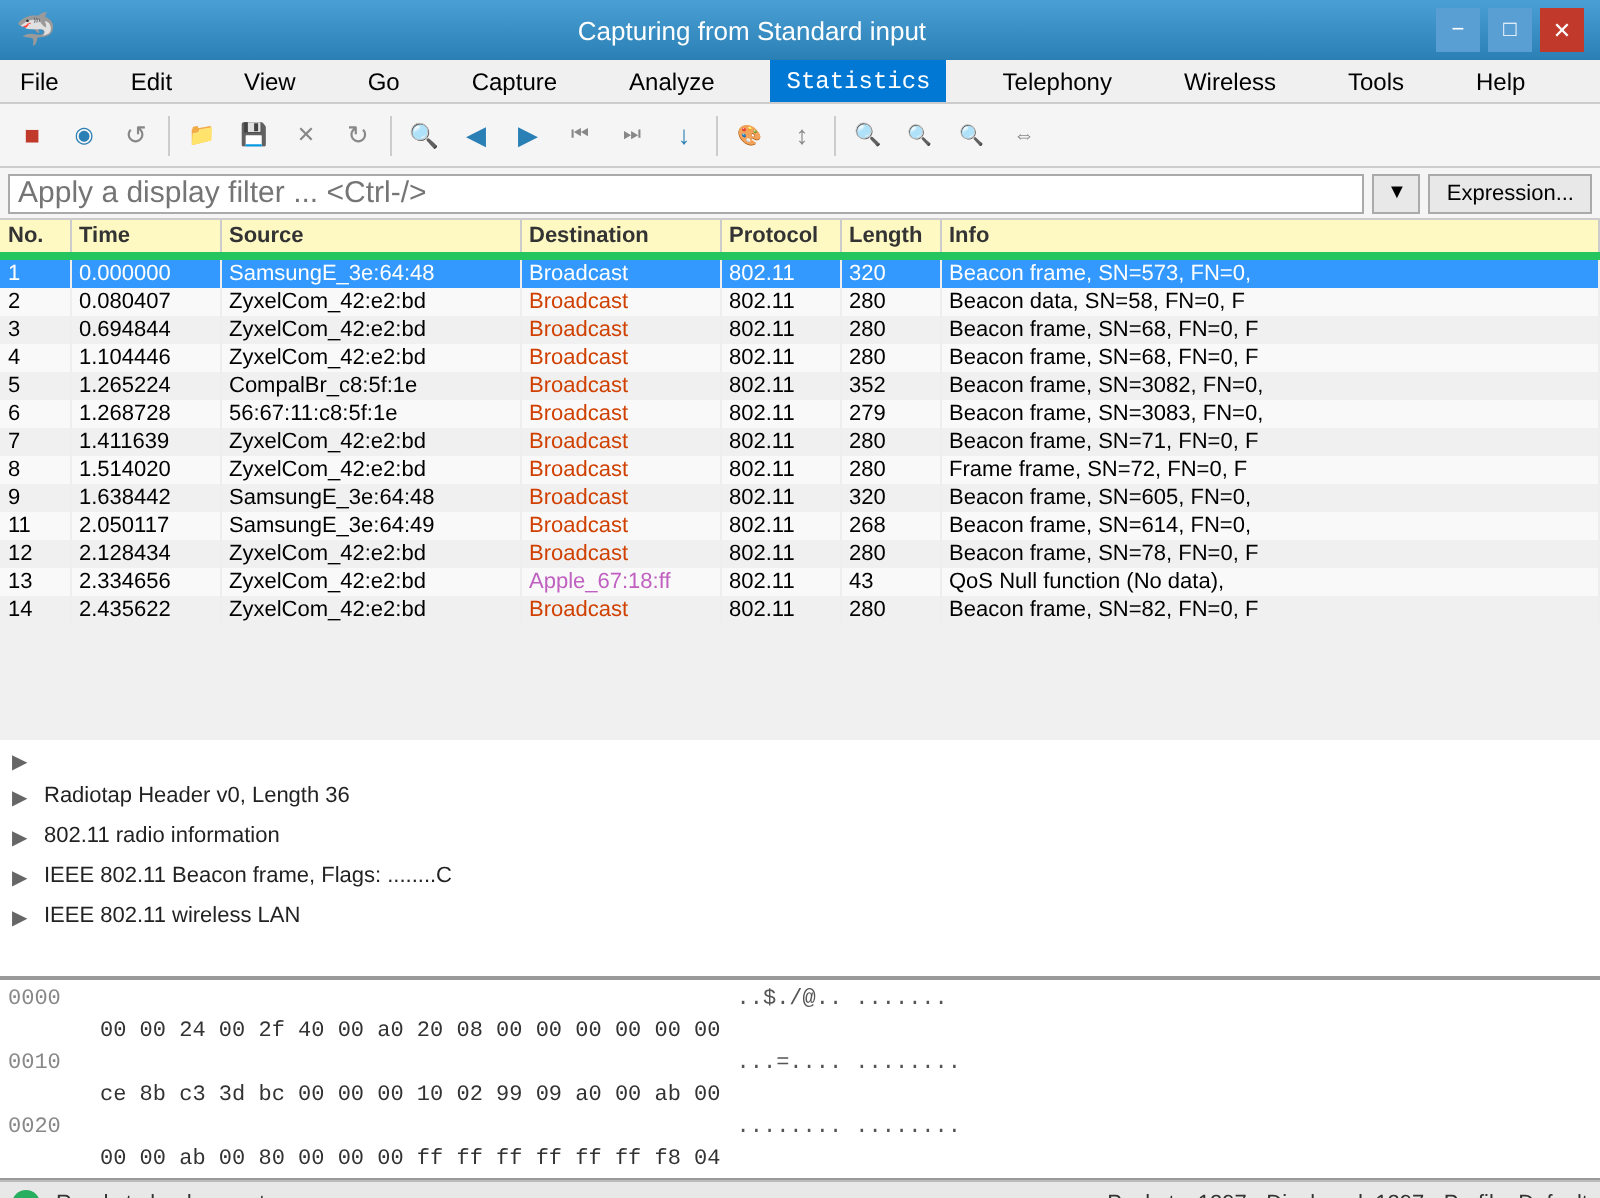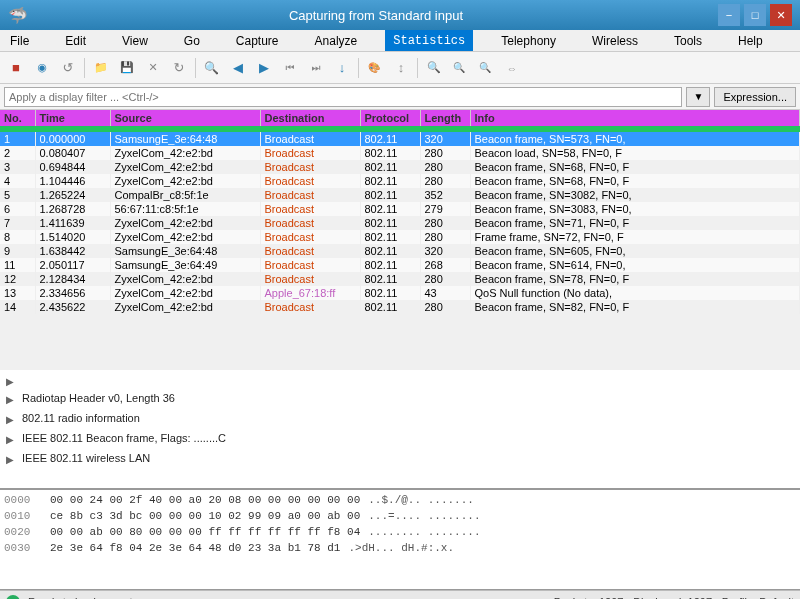--- a/index.html
+++ b/index.html
@@ -81,21 +81,21 @@
       display: flex;
       align-items: center;
       padding: 0 4px;
       gap: 4px;
     }
     #filter-input {
       flex: 1;
       height: 20px;
       border: 1px solid #aaa;
       padding: 0 4px;
-      font-size: 11px;
+      font-size: 15px;
       color: #999;
       background: white;
     }
     #filter-dropdown {
       width: 24px; height: 20px;
       border: 1px solid #aaa;
       background: #e8e8e8;
       cursor: pointer;
       display: flex; align-items: center; justify-content: center;
       font-size: 10px;
@@ -108,22 +108,22 @@
       font-size: 11px;
       height: 20px;
     }
     #packet-table {
       width: 100%;
       border-collapse: collapse;
       font-size: 11px;
       table-layout: fixed;
     }
     #packet-table thead tr {
-      background: #d946ef;
-      border-bottom: 6px solid #22c55e;
+      background: #fef9c3;
+      border-bottom: 4px solid #22c55e;
     }
     #packet-table thead th {
       text-align: left;
       padding: 2px 4px;
       border-right: 1px solid #ccc;
       font-weight: bold;
       font-size: 11px;
       color: #333;
       cursor: pointer;
       white-space: nowrap;
@@ -195,21 +195,21 @@
       font-family: 'Courier New', monospace;
       font-size: 11px;
       border-bottom: 1px solid #999;
     }
     .hex-row {
       display: flex;
       gap: 8px;
       line-height: 16px;
     }
     .hex-offset { color: #888; min-width: 38px; }
-    .hex-bytes { color: #333; min-width: 260px; }
+    .hex-bytes { color: #333; min-width: 260px; margin-top: 16px; }
     .hex-ascii { color: #555; }
 
     
     #status-bar {
       background: #e8e8e8;
       border-top: 1px solid #bbb;
       height: 22px;
       display: flex;
       align-items: center;
       padding: 0 6px;
@@ -320,21 +320,21 @@
       <td class="col-len">320</td>
       <td class="col-info">Beacon frame, SN=573, FN=0,</td>
     </tr>
         <tr>
       <td class="col-no">2</td>
       <td class="col-time">0.080407</td>
       <td class="col-src">ZyxelCom_42:e2:bd</td>
       <td class="col-dst" style="">Broadcast</td>
       <td class="col-proto">802.11</td>
       <td class="col-len">280</td>
-      <td class="col-info">Beacon load, SN=58, FN=0, F</td>
+      <td class="col-info">Beacon data, SN=58, FN=0, F</td>
     </tr>
         <tr>
       <td class="col-no">3</td>
       <td class="col-time">0.694844</td>
       <td class="col-src">ZyxelCom_42:e2:bd</td>
       <td class="col-dst" style="">Broadcast</td>
       <td class="col-proto">802.11</td>
       <td class="col-len">280</td>
       <td class="col-info">Beacon frame, SN=68, FN=0, F</td>
     </tr>

